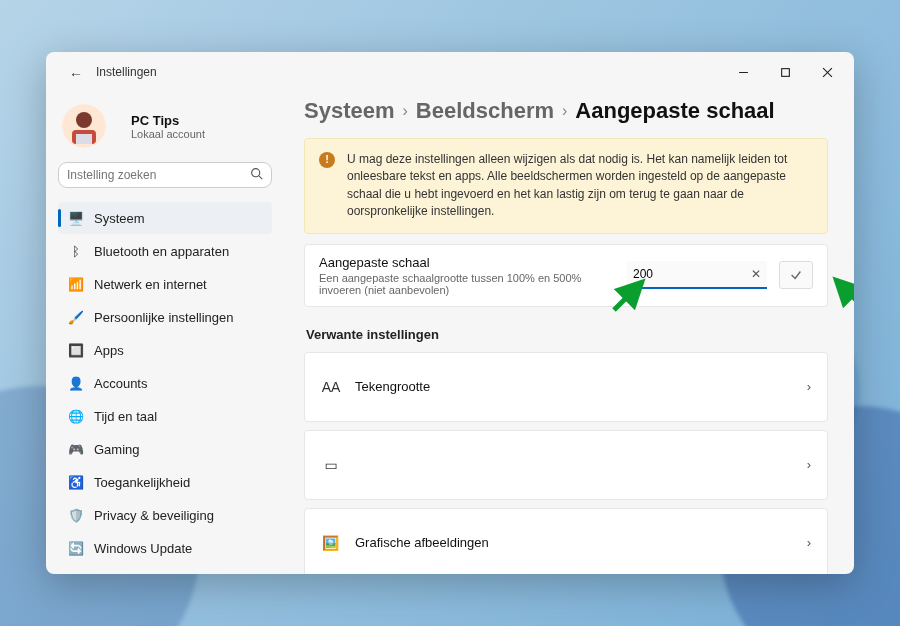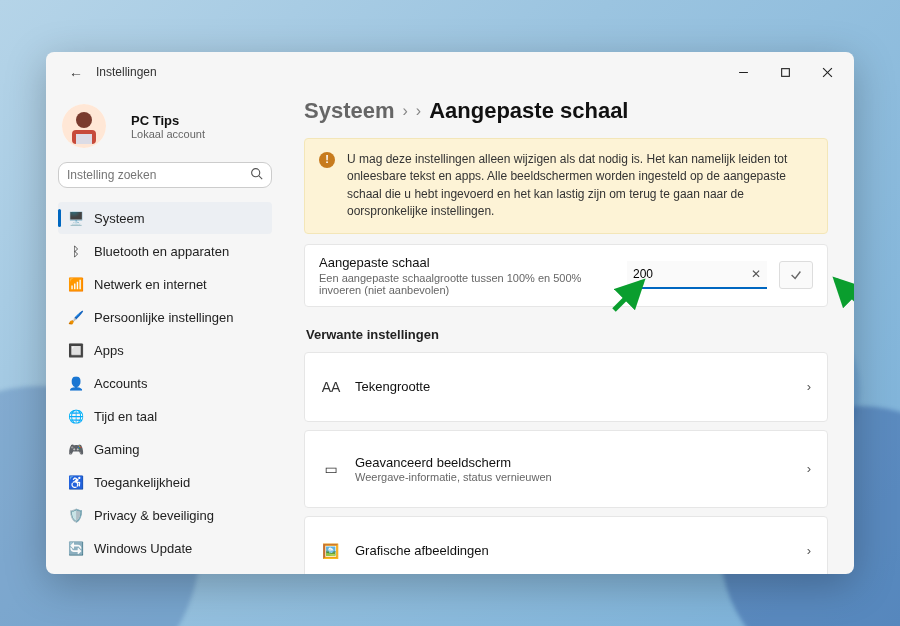--- a/index.html
+++ b/index.html
@@ -187,20 +187,21 @@
             <span class="ni-icon">🔄</span>
             <span>Windows Update</span>
           </div>
         </div>
     </div>
 
     <div class="main">
       <div class="crumbs">
         <span class="link">Systeem</span>
         <span class="sep">›</span>
+        <span class="link">Beeldscherm</span>
         <span class="sep">›</span>
         <span class="cur">Aangepaste schaal</span>
       </div>
 
       <div class="warning">
         <span class="wicon">!</span>
         <span>U mag deze instellingen alleen wijzigen als dat nodig is. Het kan namelijk leiden tot onleesbare tekst en apps. Alle beeldschermen worden ingesteld op de aangepaste schaal die u hebt ingevoerd en het kan lastig zijn om terug te gaan naar de oorspronkelijke instellingen.</span>
       </div>
 
       <div class="card scale-row">
@@ -223,24 +224,20 @@
       <div id="rows">
           <div class="card row">
             <span class="ricon">AA</span>
             <span class="rtext">
               <div class="t">Tekengrootte</div>
             </span>
             <span class="chev">›</span>
           </div>
           <div class="card row">
             <span class="ricon">▭</span>
-            <span class="rtext">
-              <div class="t">Geavanceerd beeldscherm</div>
-              <div class="d">Weergave-informatie, status vernieuwen</div>
-            </span>
             <span class="chev">›</span>
           </div>
           <div class="card row">
             <span class="ricon">🖼️</span>
             <span class="rtext">
               <div class="t">Grafische afbeeldingen</div>
             </span>
             <span class="chev">›</span>
           </div>
         </div>

